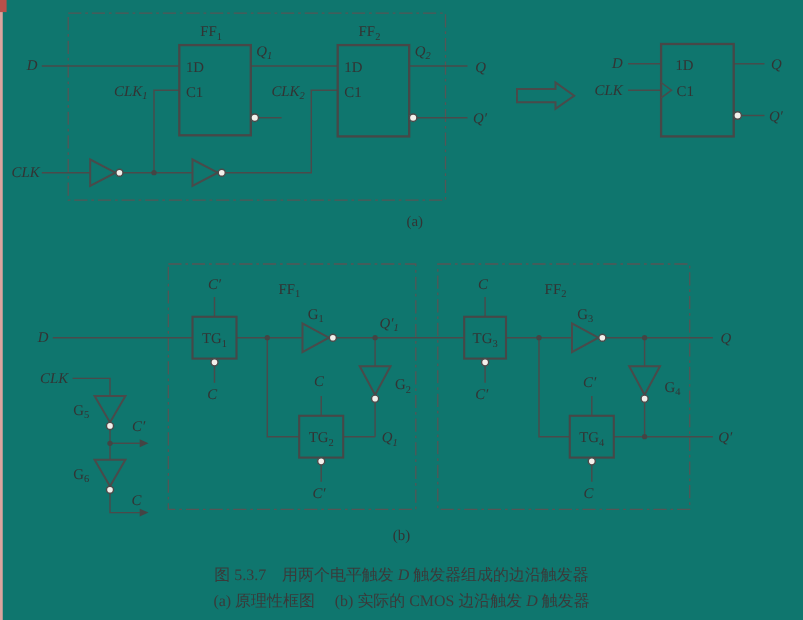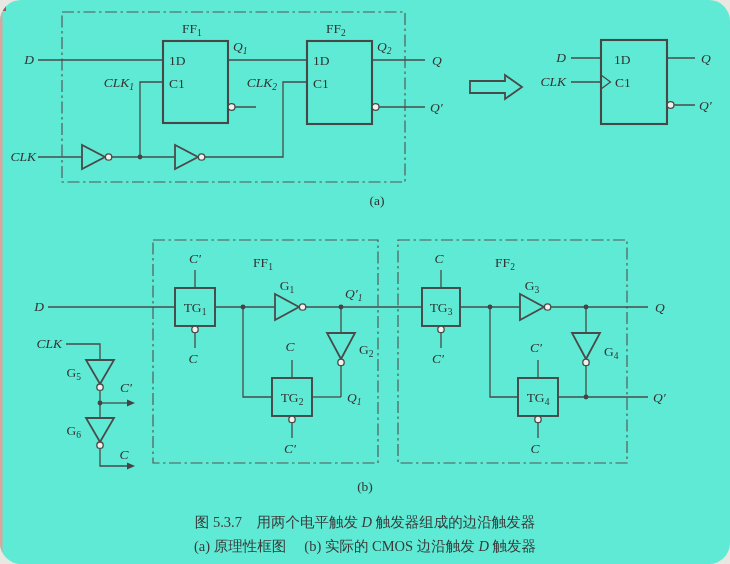--- a/index.html
+++ b/index.html
@@ -1,18 +1,18 @@
 <!DOCTYPE html>
 <html><head>
 <meta charset="utf-8">
 <style>
   html,body{margin:0;padding:0;}
   body{background:#e9e7e1;}
-  .page{position:relative;width:730px;height:564px;background:#5eead4;overflow:hidden;
-        font-family:"Liberation Serif",serif;border-radius:21px;}
+  .page{position:relative;width:730px;height:564px;background:#0f766e;overflow:hidden;
+        font-family:"Liberation Serif",serif;}
   svg{position:absolute;left:0;top:0;}
   .w   {stroke:#4a4a4a;stroke-width:1.3;fill:none;}
   .box {stroke:#474747;stroke-width:2.1;fill:none;}
   .tg  {stroke:#474747;stroke-width:1.9;fill:none;}
   .dash{stroke:#555;stroke-width:1.15;fill:none;stroke-dasharray:12 3.5 2.5 3.5;}
   .tri {stroke:#4a4a4a;stroke-width:1.8;fill:none;stroke-linejoin:miter;}
   .bub {fill:#f2f0eb;stroke:#4a4a4a;stroke-width:1.3;}
   .dot {fill:#444;stroke:none;}
   .ah  {fill:#444;stroke:none;}
   text {font-family:"Liberation Serif",serif;font-size:13.5px;fill:#333;font-style:italic;}

